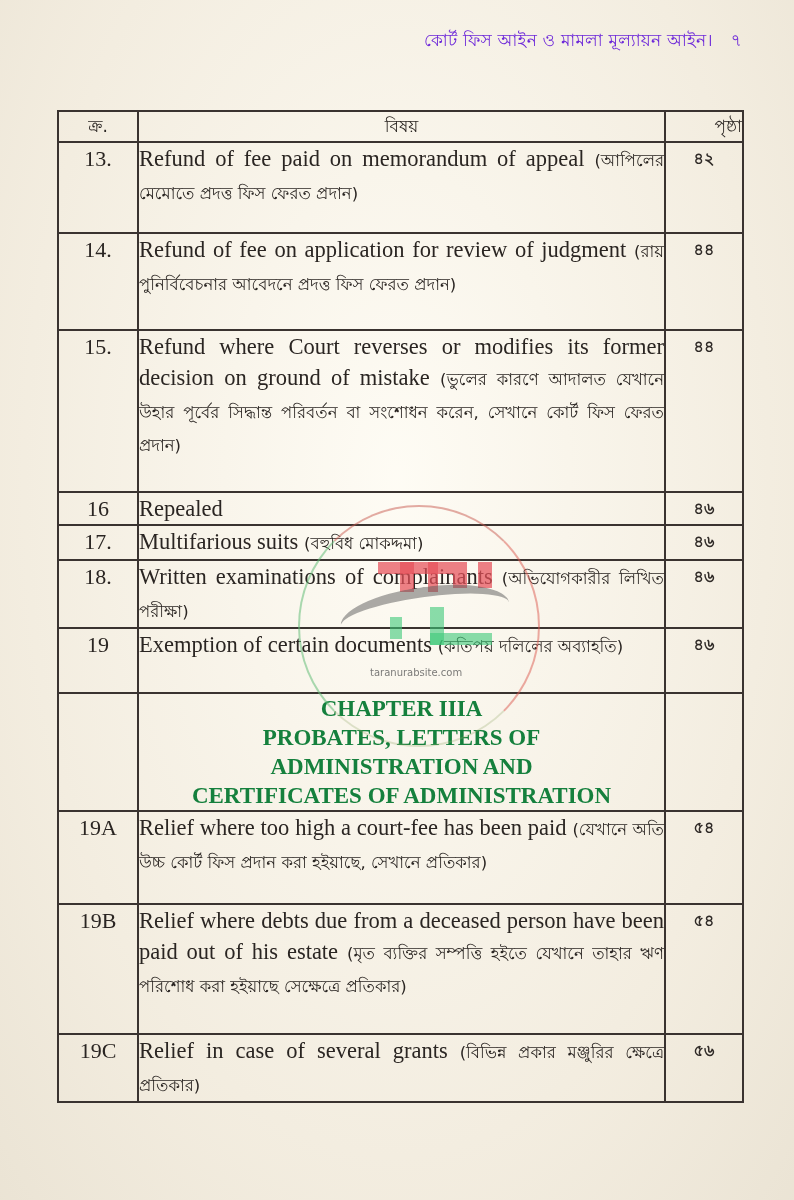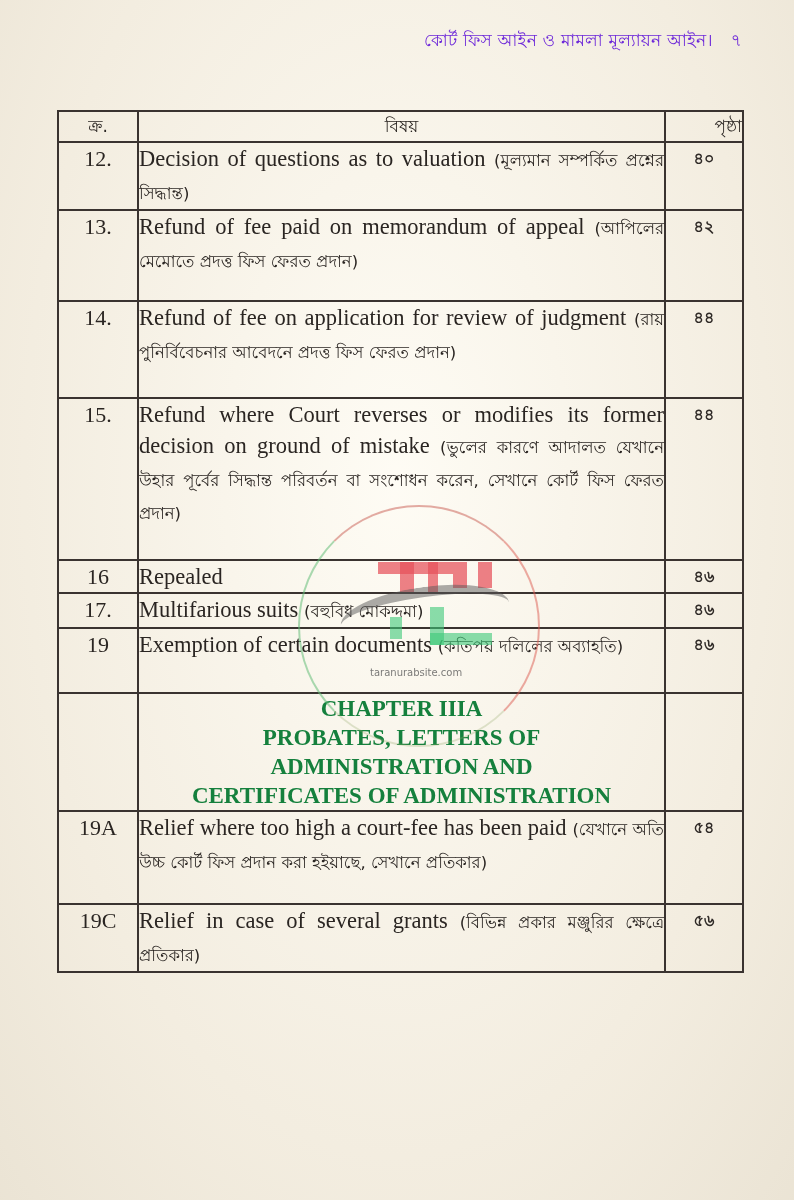--- a/index.html
+++ b/index.html
@@ -75,25 +75,20 @@
       <col class="c3">
     </colgroup>
   <thead>
     <tr>
       <th class="h1">ক্র.</th>
       <th class="h2">বিষয়</th>
       <th class="h3">পৃষ্ঠা</th>
     </tr>
   </thead>
   <tbody>
-    <tr style="height:64px">
-      <td class="num">12.</td>
-      <td class="desc"><span>Decision of questions as to valuation</span> <span class="bn">(মূল্যমান সম্পর্কিত প্রশ্নের সিদ্ধান্ত)</span></td>
-      <td class="page">৪০</td>
-    </tr>
     <tr style="height:91px">
       <td class="num">13.</td>
       <td class="desc"><span>Refund of fee paid on memorandum of appeal</span> <span class="bn">(আপিলের মেমোতে প্রদত্ত ফিস ফেরত প্রদান)</span></td>
       <td class="page">৪২</td>
     </tr>
     <tr style="height:97px">
       <td class="num">14.</td>
       <td class="desc"><span>Refund of fee on application for review of judgment</span> <span class="bn">(রায় পুনির্বিবেচনার আবেদনে প্রদত্ত ফিস ফেরত প্রদান)</span></td>
       <td class="page">৪৪</td>
     </tr>
@@ -105,38 +100,48 @@
     <tr style="height:30px">
       <td class="num">16</td>
       <td class="desc"><span>Repealed</span></td>
       <td class="page">৪৬</td>
     </tr>
     <tr style="height:34px">
       <td class="num">17.</td>
       <td class="desc"><span>Multifarious suits</span> <span class="bn">(বহুবিধ মোকদ্দমা)</span></td>
       <td class="page">৪৬</td>
     </tr>
+    <tr style="height:62px">
+      <td class="num">18.</td>
+      <td class="desc"><span>Written examinations of complainants</span> <span class="bn">(অভিযোগকারীর লিখিত পরীক্ষা)</span></td>
+      <td class="page">৪৬</td>
+    </tr>
     <tr style="height:65px">
       <td class="num">19</td>
       <td class="desc"><span>Exemption of certain documents</span> <span class="bn">(কতিপয় দলিলের অব্যাহতি)</span></td>
       <td class="page">৪৬</td>
     </tr>
     <tr style="height:114px">
       <td></td>
       <td class="chapter">
         <div>CHAPTER IIIA</div>
         <div>PROBATES, LETTERS OF</div>
         <div>ADMINISTRATION AND</div>
         <div>CERTIFICATES OF ADMINISTRATION</div>
       </td>
       <td></td>
     </tr>
     <tr style="height:93px">
       <td class="num">19A</td>
       <td class="desc"><span>Relief where too high a court-fee has been paid</span> <span class="bn">(যেখানে অতি উচ্চ কোর্ট ফিস প্রদান করা হইয়াছে, সেখানে প্রতিকার)</span></td>
+      <td class="page">৫৪</td>
+    </tr>
+    <tr style="height:130px">
+      <td class="num">19B</td>
+      <td class="desc"><span>Relief where debts due from a deceased person have been paid out of his estate</span> <span class="bn">(মৃত ব্যক্তির সম্পত্তি হইতে যেখানে তাহার ঋণ পরিশোধ করা হইয়াছে সেক্ষেত্রে প্রতিকার)</span></td>
       <td class="page">৫৪</td>
     </tr>
     <tr style="height:57px">
       <td class="num">19C</td>
       <td class="desc"><span>Relief in case of several grants</span> <span class="bn">(বিভিন্ন প্রকার মঞ্জুরির ক্ষেত্রে প্রতিকার)</span></td>
       <td class="page">৫৬</td>
     </tr>
   </tbody>
 </table>
 

